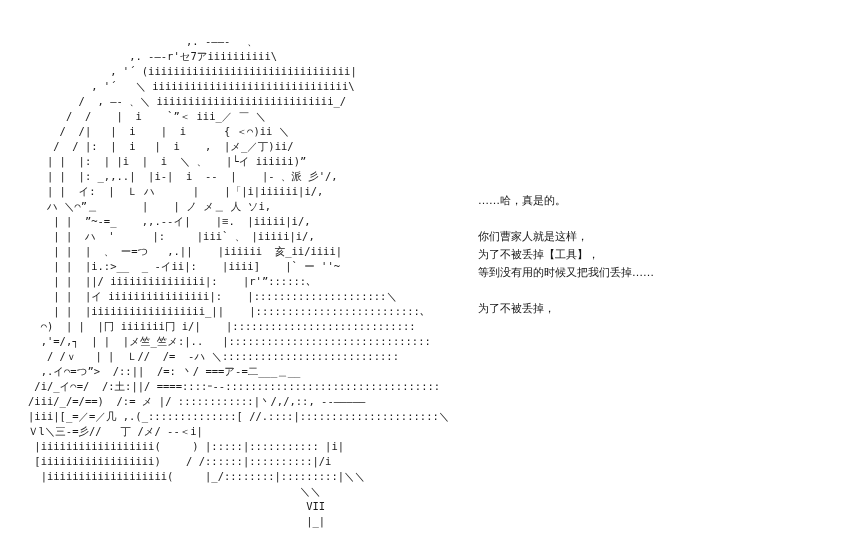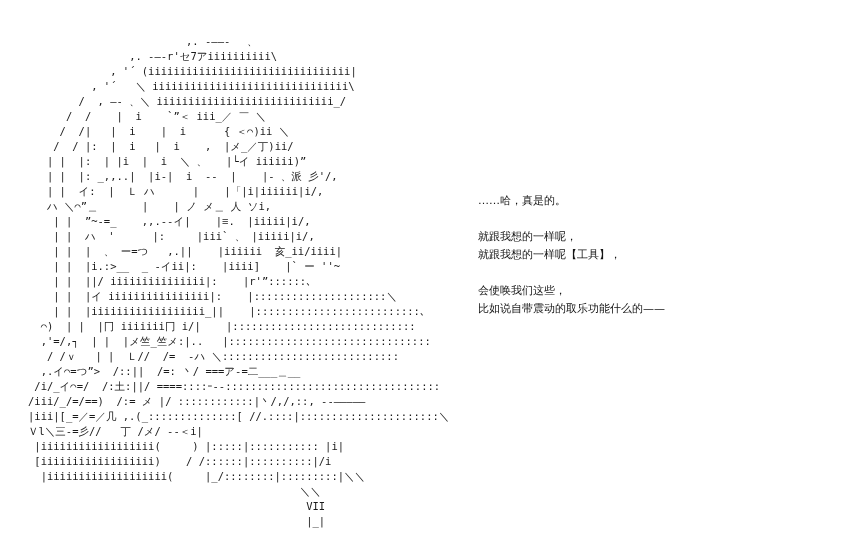--- a/index.html
+++ b/index.html
@@ -104,26 +104,26 @@
 
   <div id="dialogue">
 
     <div class="dlg-para">
       <div class="dlg-line">……哈，真是的。</div>
     </div>
 
     <div class="para-gap"></div>
 
     <div class="dlg-para">
-      <div class="dlg-line">就跟我想的一样呢，</div>
-      <div class="dlg-line">就跟我想的一样呢【工具】，</div>
+      <div class="dlg-line">你们曹家人就是这样，</div>
+      <div class="dlg-line">为了不被丢掉【工具】，</div>
+      <div class="dlg-line">等到没有用的时候又把我们丢掉……</div>
     </div>
 
     <div class="para-gap"></div>
 
     <div class="dlg-para">
-      <div class="dlg-line">会使唤我们这些，</div>
-      <div class="dlg-line">比如说自带震动的取乐功能什么的——</div>
+      <div class="dlg-line">为了不被丢掉，</div>
     </div>
 
   </div>
 
 </div>
 
 </body></html>

